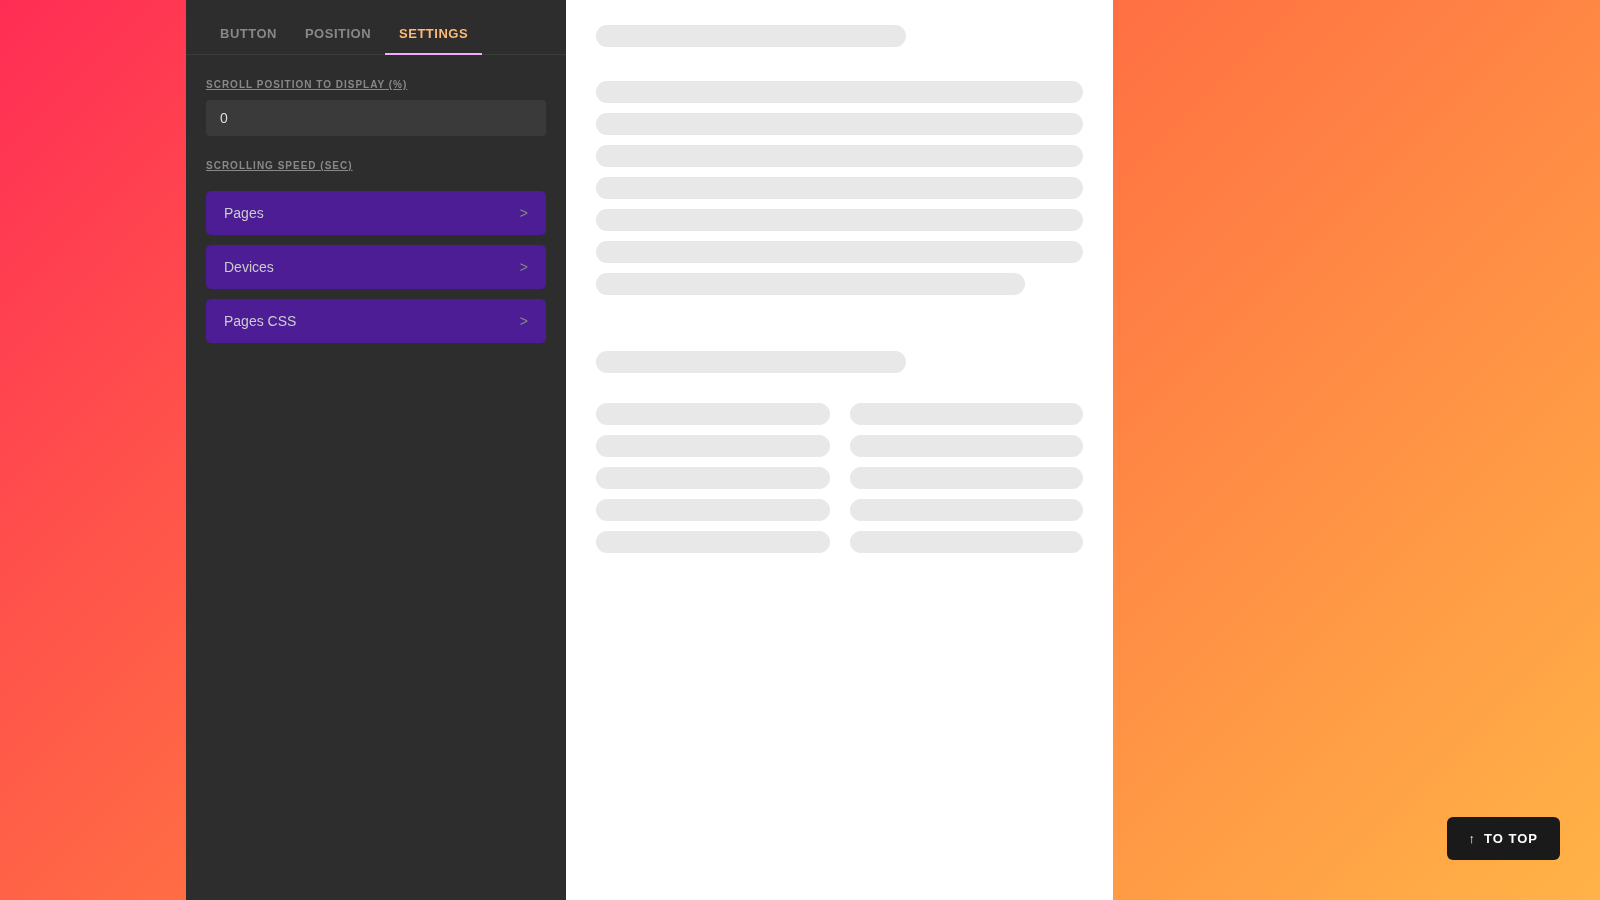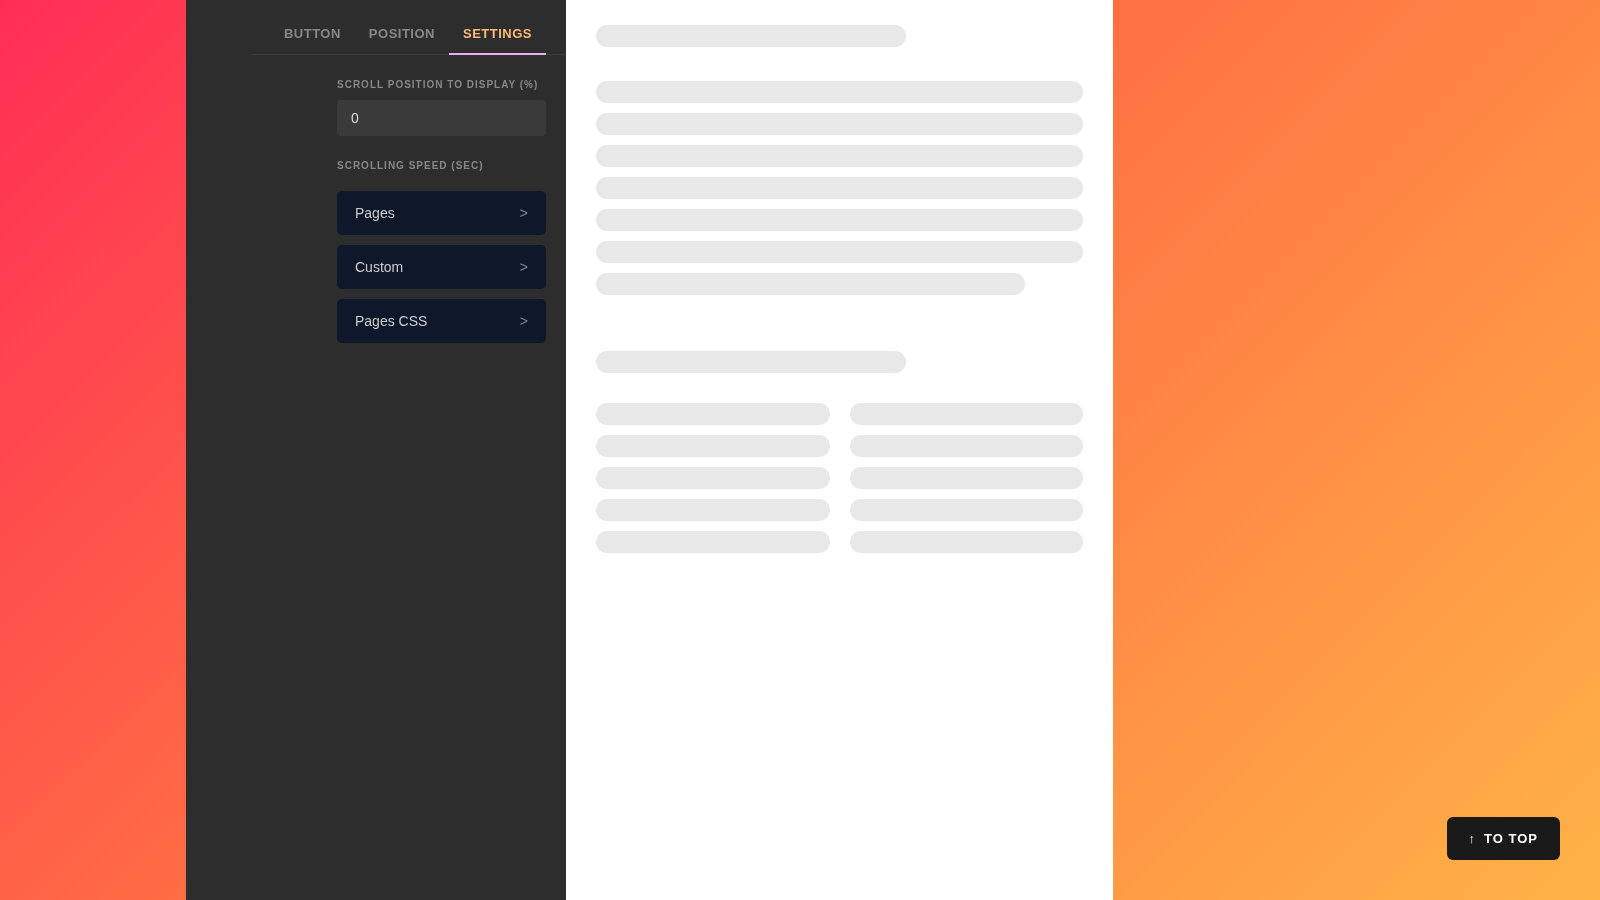--- a/index.html
+++ b/index.html
@@ -15,21 +15,20 @@
 
     
     .sidebar {
       width: 380px;
       min-width: 380px;
       background: #2d2d2d;
       display: flex;
       flex-direction: column;
       padding: 0;
       margin: 0 0 0 93px;
-      align-items: flex-end;
     }
 
     
     .tabs {
       display: flex;
       flex-direction: row;
       padding: 0 20px;
       border-bottom: 1px solid #3a3a3a;
       height: 55px;
       align-items: flex-end;
@@ -57,37 +56,38 @@
       overflow-y: auto;
     }
 
     .field-label {
       font-size: 10px;
       font-weight: 600;
       letter-spacing: 1px;
       color: #888;
       margin-bottom: 10px;
       text-transform: uppercase;
+      text-decoration: underline;
     }
 
     .field-input {
       background: #3a3a3a;
       border: none;
       border-radius: 4px;
       color: #ddd;
       font-size: 14px;
       padding: 10px 14px;
       width: 100%;
       margin-bottom: 24px;
       outline: none;
     }
 
     
     .expand-row {
-      background: #0f172a;
+      background: #4c1d95;
       border-radius: 5px;
       padding: 14px 18px;
       display: flex;
       justify-content: space-between;
       align-items: center;
       margin-bottom: 10px;
       cursor: pointer;
     }
     .expand-row-label {
       font-size: 14px;
@@ -228,21 +228,21 @@
       <div style="height: 10px;"></div>
 
       
       <div class="expand-row">
         <span class="expand-row-label">Pages</span>
         <span class="chevron-icon">&gt;</span>
       </div>
 
       
       <div class="expand-row">
-        <span class="expand-row-label">Custom</span>
+        <span class="expand-row-label">Devices</span>
         <span class="chevron-icon">&gt;</span>
       </div>
 
       
       <div class="expand-row">
         <span class="expand-row-label">Pages CSS</span>
         <span class="chevron-icon">&gt;</span>
       </div>
     </div>
   </div>

